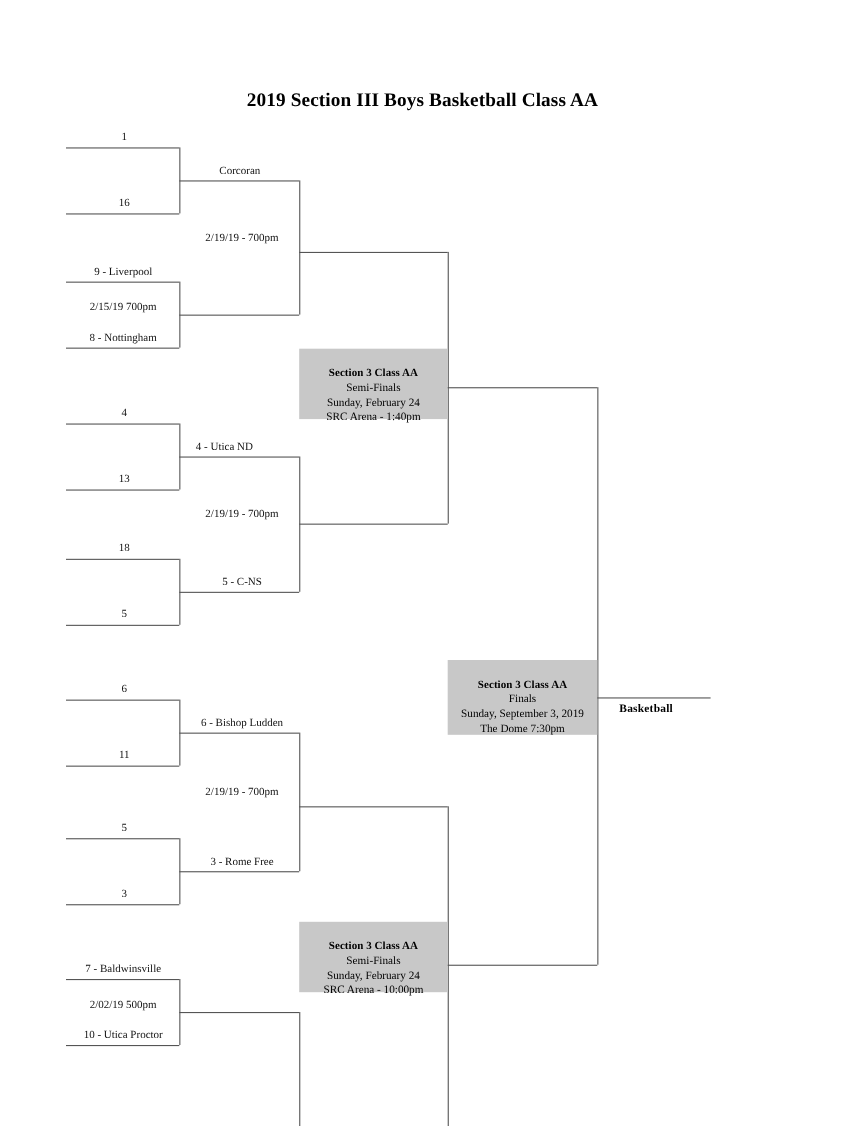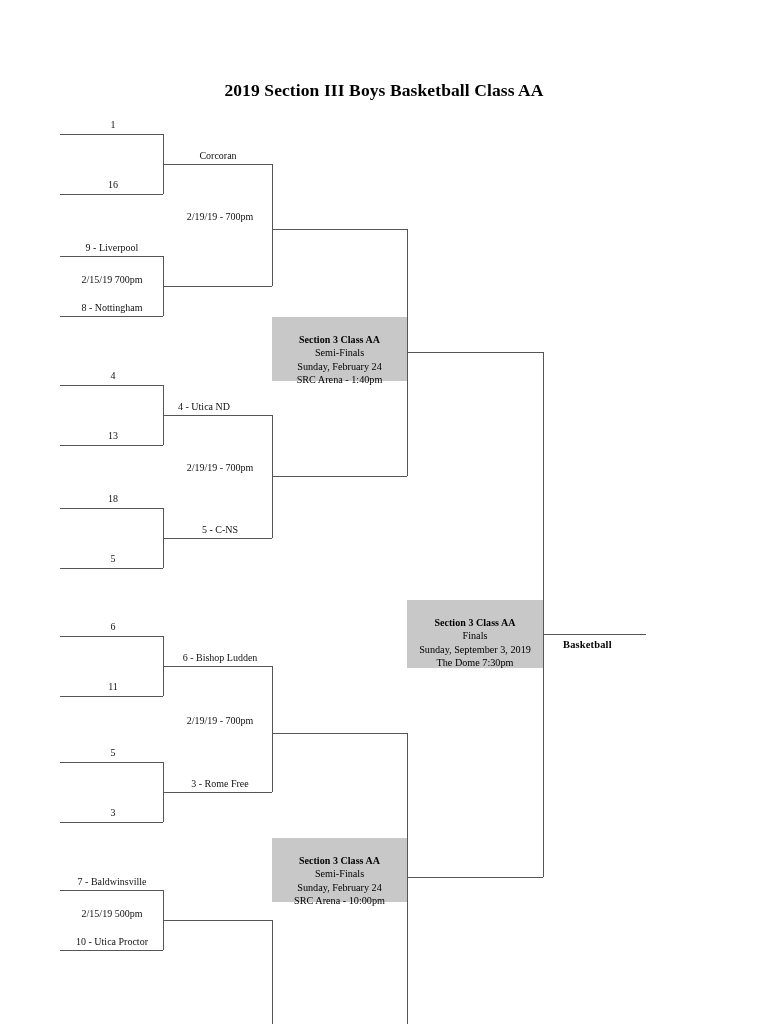--- a/index.html
+++ b/index.html
@@ -172,21 +172,21 @@
 
   <div class="slot-label center" style="left:164px; top:653px; width:112px;">6 - Bishop Ludden</div>
   <div class="slot-label center" style="left:168px; top:716px; width:104px;">2/19/19 - 700pm</div>
   <div class="slot-label center" style="left:166px; top:779px; width:108px;">3 - Rome Free</div>
 
   <div class="hline" style="left:60px;  top:890px; width:103px;"></div>
   <div class="hline" style="left:60px;  top:950px; width:103px;"></div>
   <div class="vline" style="left:163px; top:890px; height:60px;"></div>
 
   <div class="slot-label center" style="left:52px; top:877px; width:120px;">7 - Baldwinsville</div>
-  <div class="slot-label center" style="left:56px; top:909px; width:112px;">2/15/19  500pm</div>
+  <div class="slot-label center" style="left:56px; top:909px; width:112px;">2/02/19  500pm</div>
   <div class="slot-label center" style="left:52px; top:937px; width:120px;">10 - Utica Proctor</div>
 
   <div class="hline" style="left:163px; top:920px; width:109px;"></div>
   <div class="vline" style="left:272px; top:920px; height:104px;"></div>
 
   <div class="hline" style="left:272px; top:733px; width:135px;"></div>
   <div class="vline" style="left:407px; top:733px; height:291px;"></div>
 
   <div class="info-box" style="left:272px; top:838px; width:135px; height:64px;">
     <div class="ib-head">Section 3 Class AA</div>

